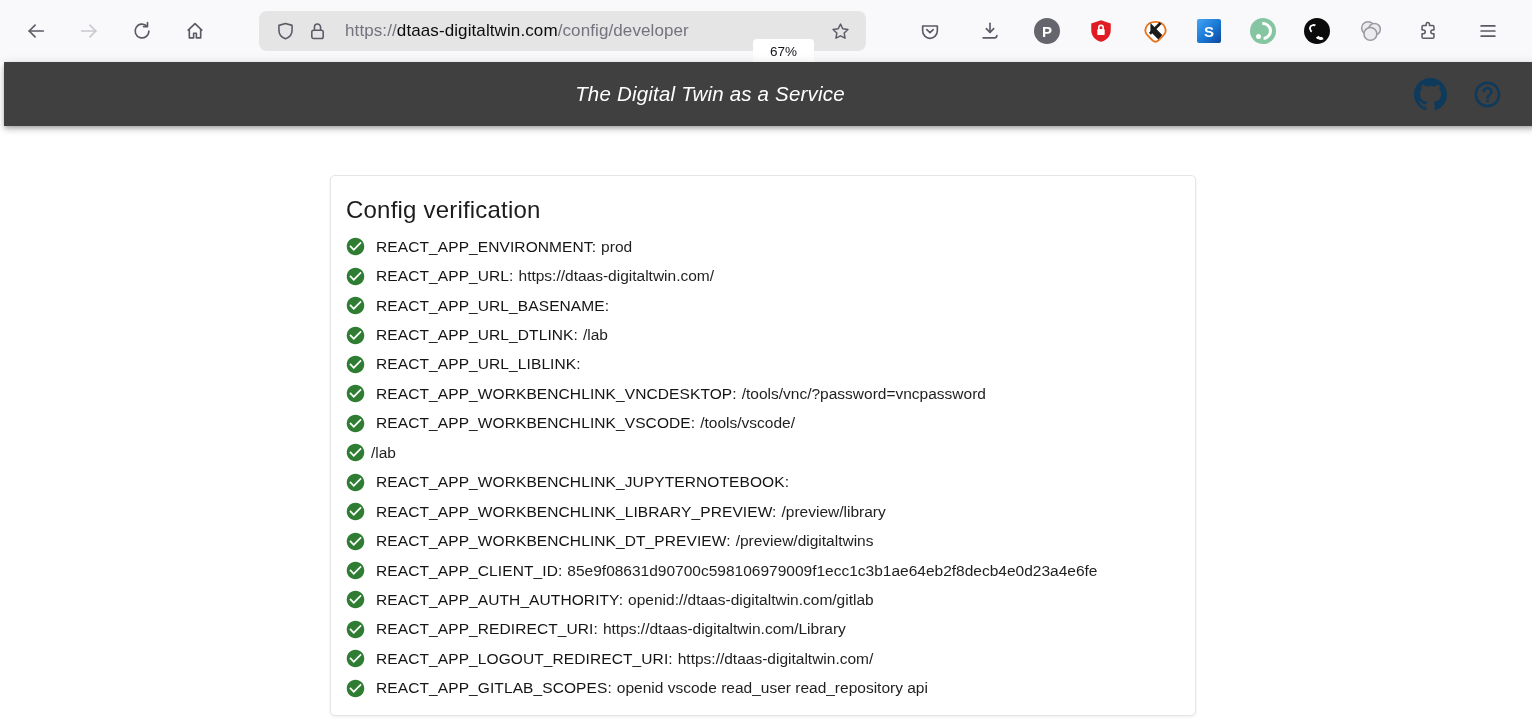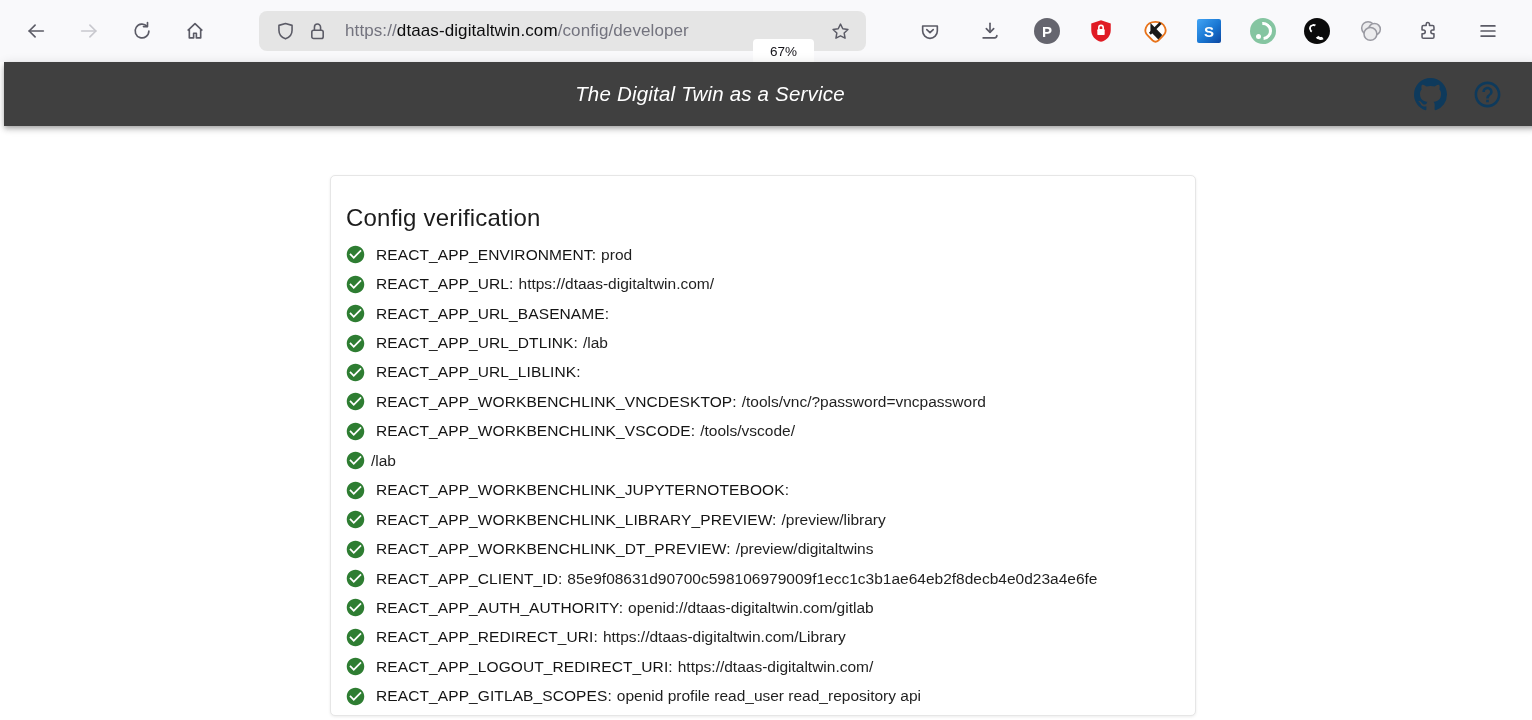--- a/index.html
+++ b/index.html
@@ -77,21 +77,21 @@
     display: flex; align-items: center; gap: 25px; }
   .header-icon { color: #0e3a5c; display: flex; align-items: center;
     justify-content: center; cursor: pointer; }
   .header-icon svg { width: 33px; height: 33px; }
 
   
   .card {
     position: absolute; left: 330px; top: 175px; width: 866px; height: 541px;
     background: #fff; border: 1px solid #e6e6e6; border-radius: 5px;
     box-shadow: 0 1px 3px rgba(0,0,0,.08);
-    padding: 28px 15px 12px 15px;
+    padding: 20px 15px 12px 15px;
   }
   .card-heading { font-size: 24px; font-weight: 400; color: #1c1c1c; height: 32px;
     letter-spacing: .2px; }
   .config-list { list-style: none; margin-top: 4px; }
   .row { height: 29.45px; display: flex; align-items: center; }
   .check { width: 21px; height: 21px; margin-left: -1px; color: #2e7d32; flex: 0 0 auto;
     display: flex; align-items: center; }
   .check svg { width: 21px; height: 21px; }
   .k { font-weight: normal; font-size: 15.5px; color: #141414; margin-left: 10px;
     white-space: nowrap; letter-spacing: .1px; }
@@ -387,16 +387,16 @@
     <span class="v">https://dtaas-digitaltwin.com/</span>
   </li>
 
   <li class="row">
     <span class="check">
       <svg viewBox="0 0 24 24" fill="currentColor">
             <path d="M12 2C6.48 2 2 6.48 2 12s4.48 10 10 10 10-4.48 10-10S17.52 2 12 2zm-2 15-5-5 1.41-1.41L10 14.17l7.59-7.59L19 8l-9 9z"></path>
           </svg>
     </span>
     <span class="k">REACT_APP_GITLAB_SCOPES:</span>
-    <span class="v">openid profile read_user read_repository api</span>
+    <span class="v">openid vscode read_user read_repository api</span>
   </li>
 </ul>
 </div>
 
 </body></html>

